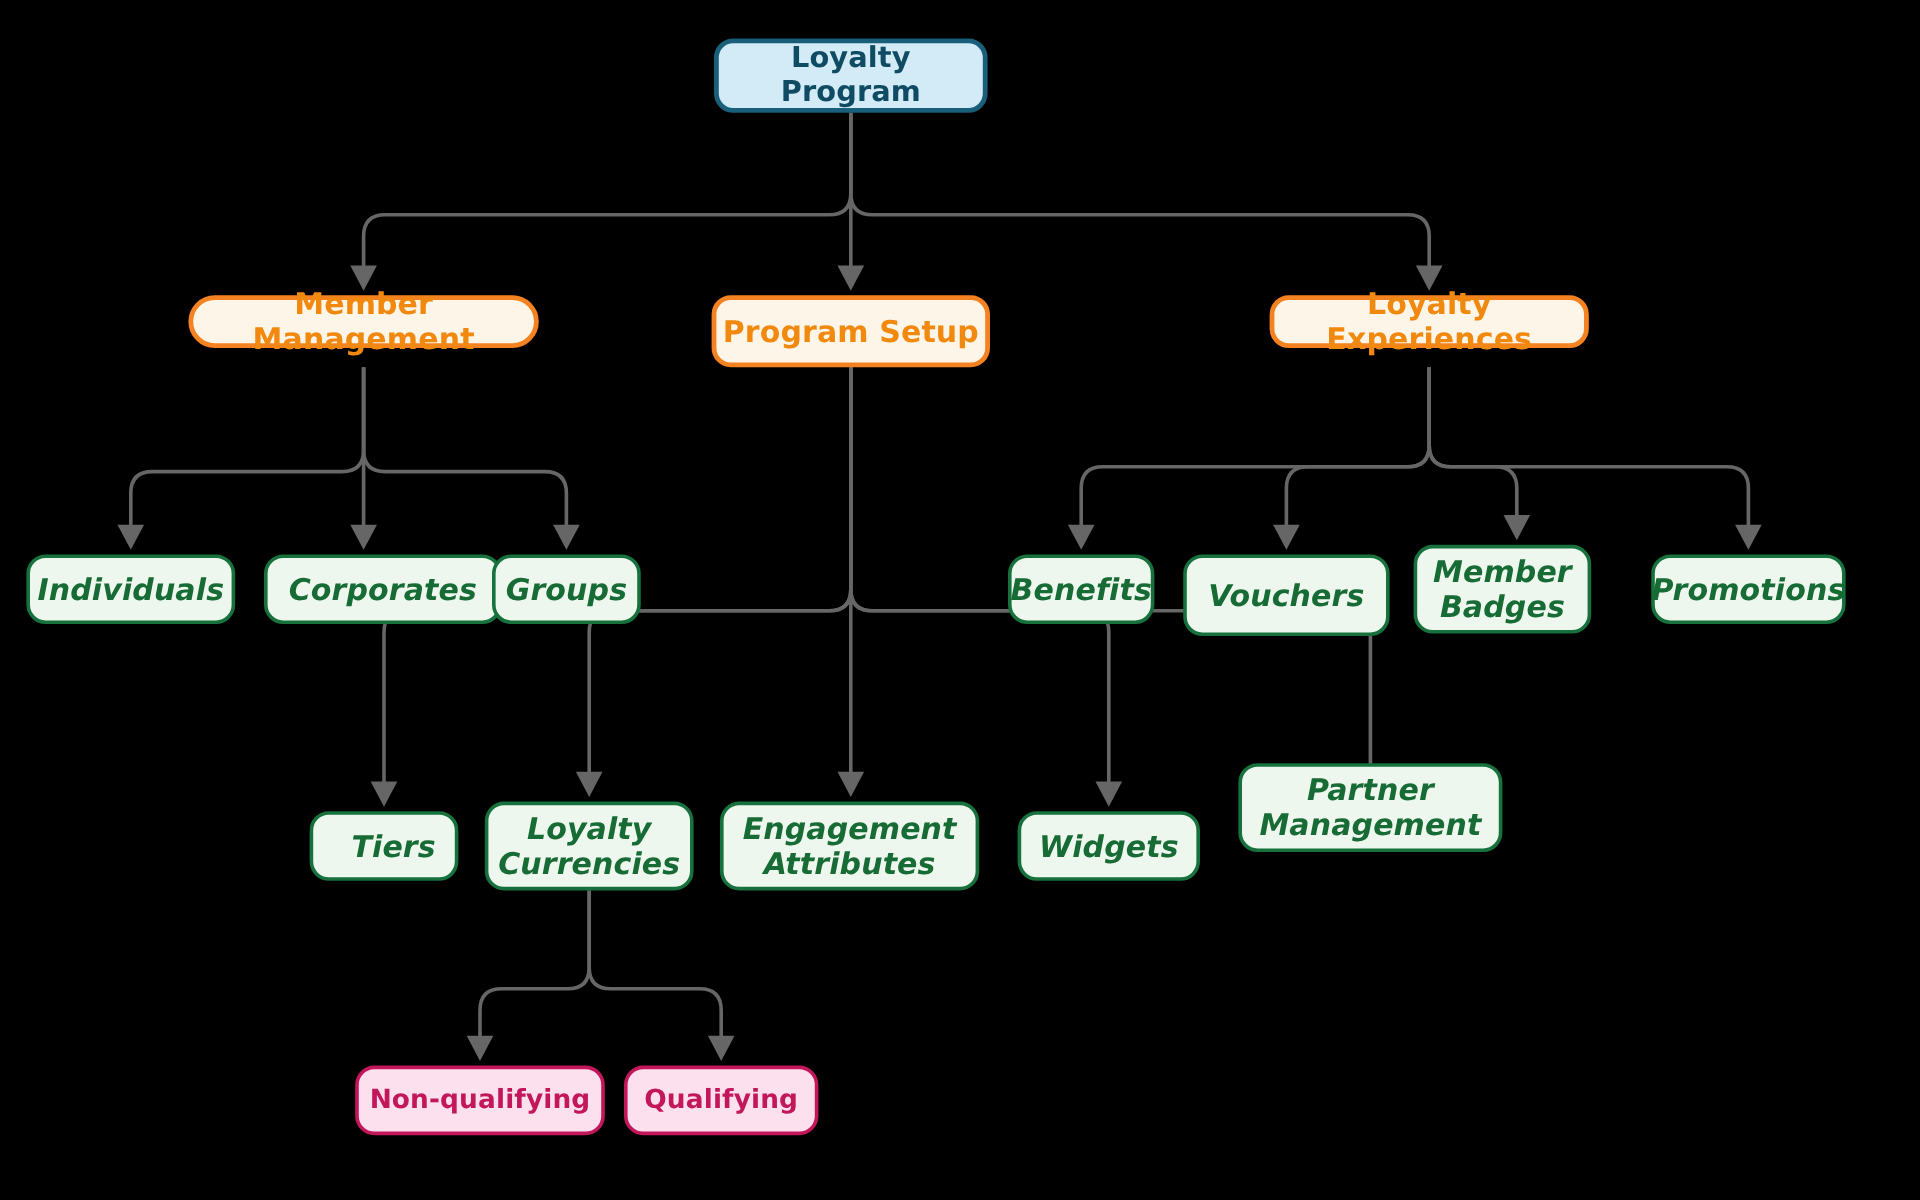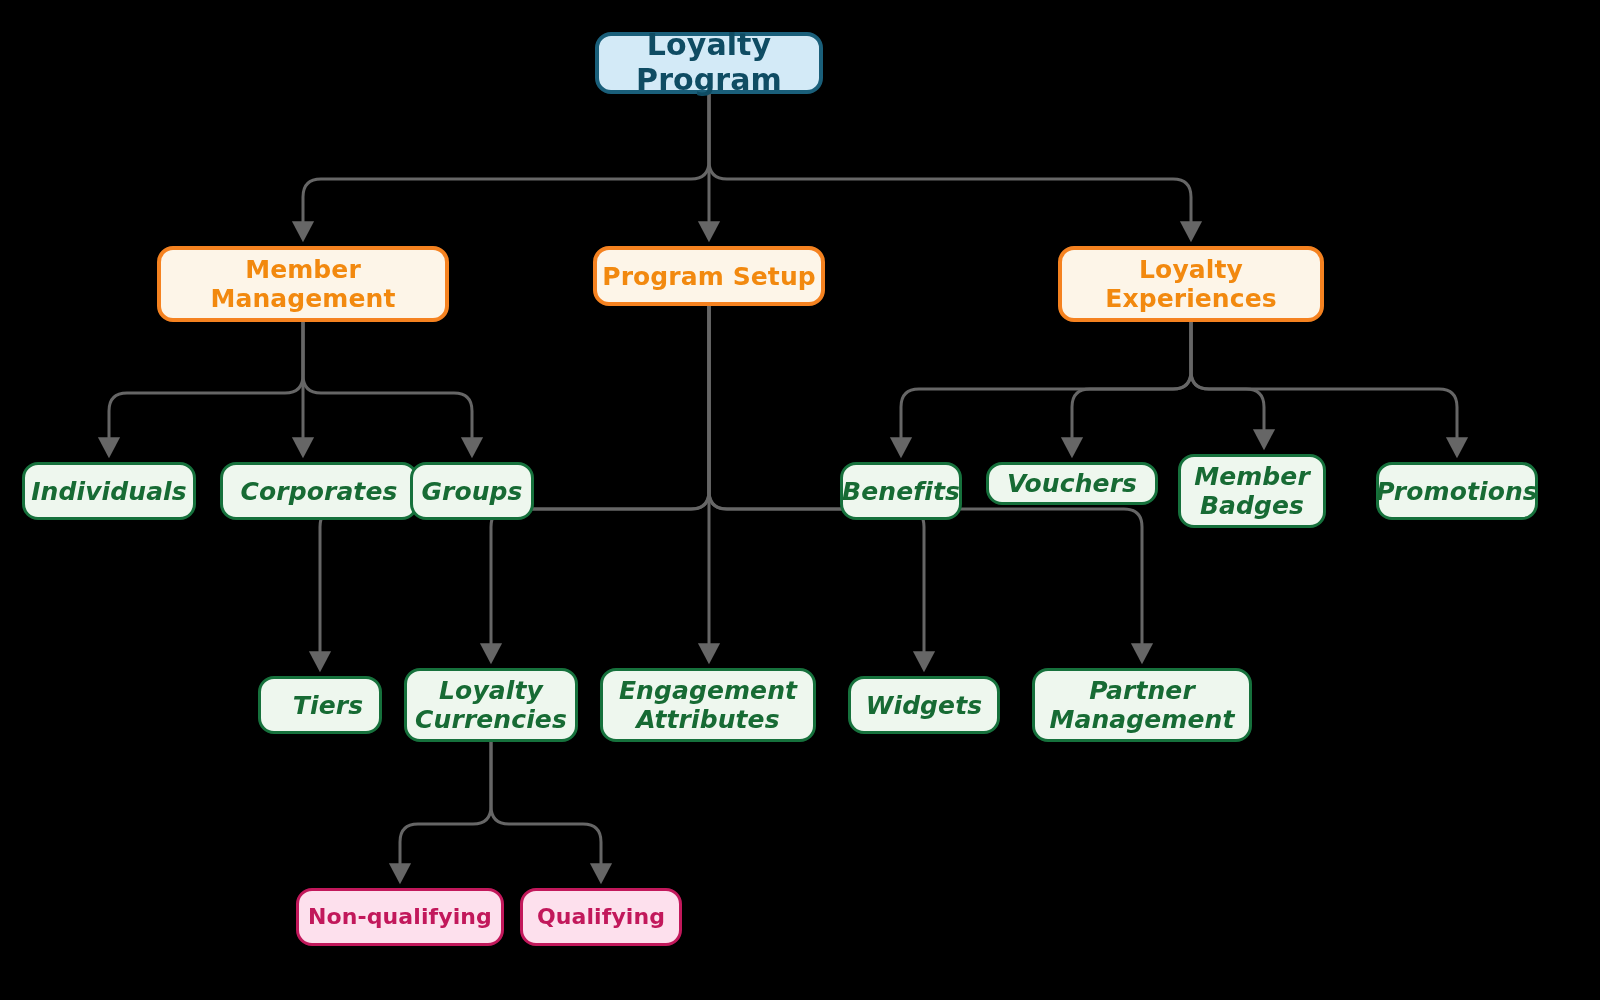--- a/index.html
+++ b/index.html
@@ -36,21 +36,21 @@
     font-weight: 700;
     line-height: 1.16;
     white-space: pre-line;
     letter-spacing: 0.1px;
   }
   .node.root {
     background: #d3eaf7;
     border-color: #1a5f7a;
     color: #0f4c63;
     border-width: 4px;
-    font-size: 30px;
+    font-size: 24px;
   }
   .node.cat {
     background: #fdf5e8;
     border-color: #f58220;
     color: #f2890f;
     border-width: 4px;
     font-size: 25px;
   }
   .node.leaf {
     background: #eef7ee;
@@ -94,35 +94,35 @@
         <path d="M709,306 L709,491 Q709,509 691,509 L509,509 Q491,509 491,527 L491,654" fill="none" stroke="#666666" stroke-width="3" stroke-linecap="butt" marker-end="url(#arrow)"></path>
         <path d="M709,306 L709,654" fill="none" stroke="#666666" stroke-width="3" stroke-linecap="butt" marker-end="url(#arrow)"></path>
         <path d="M709,306 L709,491 Q709,509 727,509 L906,509 Q924,509 924,527 L924,662" fill="none" stroke="#666666" stroke-width="3" stroke-linecap="butt" marker-end="url(#arrow)"></path>
         <path d="M709,306 L709,491 Q709,509 727,509 L1124,509 Q1142,509 1142,527 L1142,654" fill="none" stroke="#666666" stroke-width="3" stroke-linecap="butt" marker-end="url(#arrow)"></path>
         <path d="M491,742 L491,806 Q491,824 473,824 L418,824 Q400,824 400,842 L400,874" fill="none" stroke="#666666" stroke-width="3" stroke-linecap="butt" marker-end="url(#arrow)"></path>
         <path d="M491,742 L491,806 Q491,824 509,824 L583,824 Q601,824 601,842 L601,874" fill="none" stroke="#666666" stroke-width="3" stroke-linecap="butt" marker-end="url(#arrow)"></path>
       </g>
   </svg>
   <div id="node-layer">
       <div class="node root" style="left: 595px; top: 32px; width: 228px; height: 62px;">Loyalty Program</div>
-      <div class="node cat" style="left: 157px; top: 246px; width: 292px; height: 76px;">Member Management</div>
+      <div class="node cat" style="left: 157px; top: 246px; width: 292px; height: 44px; border-radius: 22px;">Member Management</div>
       <div class="node cat" style="left: 593px; top: 246px; width: 232px; height: 60px;">Program Setup</div>
-      <div class="node cat" style="left: 1058px; top: 246px; width: 266px; height: 76px;">Loyalty Experiences</div>
+      <div class="node cat" style="left: 1058px; top: 246px; width: 266px; height: 44px;">Loyalty Experiences</div>
       <div class="node leaf" style="left: 22px; top: 462px; width: 174px; height: 58px;">Individuals</div>
       <div class="node leaf" style="left: 220px; top: 462px; width: 198px; height: 58px;">Corporates</div>
       <div class="node leaf" style="left: 410px; top: 462px; width: 124px; height: 58px;">Groups</div>
       <div class="node leaf" style="left: 840px; top: 462px; width: 122px; height: 58px;">Benefits</div>
-      <div class="node leaf" style="left: 986px; top: 462px; width: 172px; height: 43px;">Vouchers</div>
+      <div class="node leaf" style="left: 986px; top: 462px; width: 172px; height: 68px;">Vouchers</div>
       <div class="node leaf" style="left: 1178px; top: 454px; width: 148px; height: 74px;">Member
 Badges</div>
       <div class="node leaf" style="left: 1376px; top: 462px; width: 162px; height: 58px;">Promotions</div>
       <div class="node leaf" style="left: 258px; top: 676px; width: 124px; height: 58px; padding-left: 16px;">Tiers</div>
       <div class="node leaf" style="left: 404px; top: 668px; width: 174px; height: 74px;">Loyalty
 Currencies</div>
       <div class="node leaf" style="left: 600px; top: 668px; width: 216px; height: 74px;">Engagement
 Attributes</div>
       <div class="node leaf" style="left: 848px; top: 676px; width: 152px; height: 58px;">Widgets</div>
-      <div class="node leaf" style="left: 1032px; top: 668px; width: 220px; height: 74px;">Partner
+      <div class="node leaf" style="left: 1032px; top: 636px; width: 220px; height: 74px;">Partner
 Management</div>
       <div class="node qual" style="left: 296px; top: 888px; width: 208px; height: 58px;">Non-qualifying</div>
       <div class="node qual" style="left: 520px; top: 888px; width: 162px; height: 58px;">Qualifying</div>
     </div>
 </div>
 
 </body></html>

